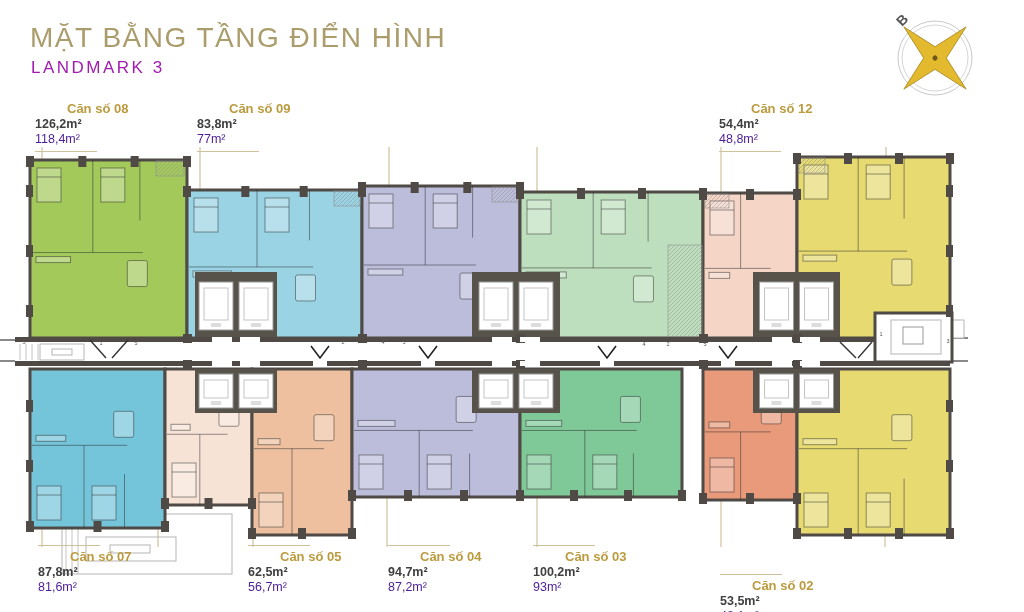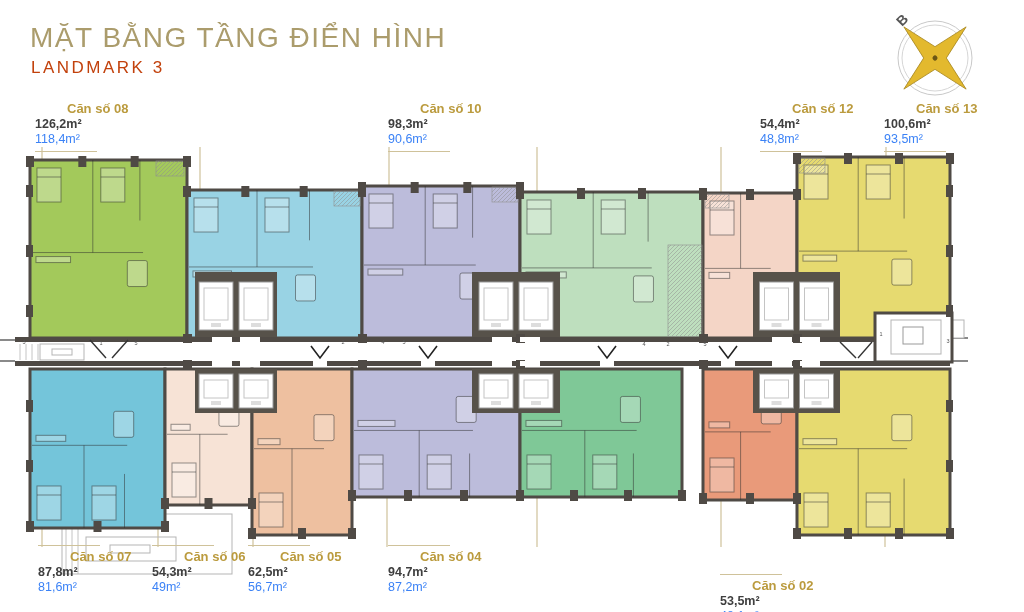--- a/index.html
+++ b/index.html
@@ -1,25 +1,25 @@
 <!DOCTYPE html>
 <html><head>
 <meta charset="utf-8">
 <style>
   html,body{margin:0;padding:0;background:#fff;}
   .stage{position:relative;width:1024px;height:612px;background:#fff;overflow:hidden;
          font-family:"Liberation Sans",sans-serif;}
   .title{position:absolute;left:30px;top:22px;font-size:28px;letter-spacing:1.5px;
          color:#ab9c6c;font-weight:500;}
   .subtitle{position:absolute;left:31px;top:58px;font-size:17px;letter-spacing:2.5px;
-         color:#c2410c;font-weight:400;}
+         color:#a21caf;font-weight:400;}
   .ulabel{position:absolute;line-height:1.22;}
   .uname{color:#bb9b3e;font-weight:700;font-size:13px;margin-left:32px;}
   .ugross{color:#3f3f3f;font-weight:700;font-size:12.5px;}
-  .unet{color:#3b82f6;font-size:12.5px;}
+  .unet{color:#4c1d95;font-size:12.5px;}
   .ulabel.top::after{content:"";display:block;width:62px;border-top:1.2px solid #cfc29a;margin-top:4px;}
   .ulabel.bot::before{content:"";display:block;width:62px;border-top:1.2px solid #cfc29a;margin-bottom:3px;}
   #plan{position:absolute;left:0;top:0;width:1024px;height:612px;}
   #plan text{font-family:"Liberation Sans",sans-serif;}
   .compass{position:absolute;right:36px;top:6px;width:110px;height:100px;}
 </style>
 </head>
 <body>
 
 <div class="stage">
@@ -347,55 +347,50 @@
       <text x="705" y="346" font-size="5.5" fill="#555" text-anchor="middle">5</text>
       <text x="881" y="336" font-size="5.5" fill="#555" text-anchor="middle">1</text>
       <text x="948" y="343" font-size="5.5" fill="#555" text-anchor="middle">3</text>
     </svg>
 
   <div class="ulabel top" style="left:35px;top:101px">
     <div class="uname">Căn số 08</div>
     <div class="ugross">126,2m²</div>
     <div class="unet">118,4m²</div>
   </div>
-  <div class="ulabel top" style="left:388px;top:101px">
-    <div class="uname">Căn số 10</div>
-    <div class="ugross">98,3m²</div>
-    <div class="unet">90,6m²</div>
-  </div>
-  <div class="ulabel top" style="left:760px;top:101px">
+  <div class="ulabel top" style="left:197px;top:101px">
+    <div class="uname">Căn số 09</div>
+    <div class="ugross">83,8m²</div>
+    <div class="unet">77m²</div>
+  </div>
+  <div class="ulabel top" style="left:719px;top:101px">
     <div class="uname">Căn số 12</div>
     <div class="ugross">54,4m²</div>
     <div class="unet">48,8m²</div>
-  </div>
-  <div class="ulabel top" style="left:884px;top:101px">
-    <div class="uname">Căn số 13</div>
-    <div class="ugross">100,6m²</div>
-    <div class="unet">93,5m²</div>
   </div>
 
   <div class="ulabel bot" style="left:38px;top:545px">
     <div class="uname">Căn số 07</div>
     <div class="ugross">87,8m²</div>
     <div class="unet">81,6m²</div>
   </div>
-  <div class="ulabel bot" style="left:152px;top:545px">
-    <div class="uname">Căn số 06</div>
-    <div class="ugross">54,3m²</div>
-    <div class="unet">49m²</div>
-  </div>
   <div class="ulabel bot" style="left:248px;top:545px">
     <div class="uname">Căn số 05</div>
     <div class="ugross">62,5m²</div>
     <div class="unet">56,7m²</div>
   </div>
   <div class="ulabel bot" style="left:388px;top:545px">
     <div class="uname">Căn số 04</div>
     <div class="ugross">94,7m²</div>
     <div class="unet">87,2m²</div>
   </div>
+  <div class="ulabel bot" style="left:533px;top:545px">
+    <div class="uname">Căn số 03</div>
+    <div class="ugross">100,2m²</div>
+    <div class="unet">93m²</div>
+  </div>
   <div class="ulabel bot" style="left:720px;top:574px">
     <div class="uname">Căn số 02</div>
     <div class="ugross">53,5m²</div>
     <div class="unet">48,1m²</div>
   </div>
 
 </div>
 
 </body></html>

